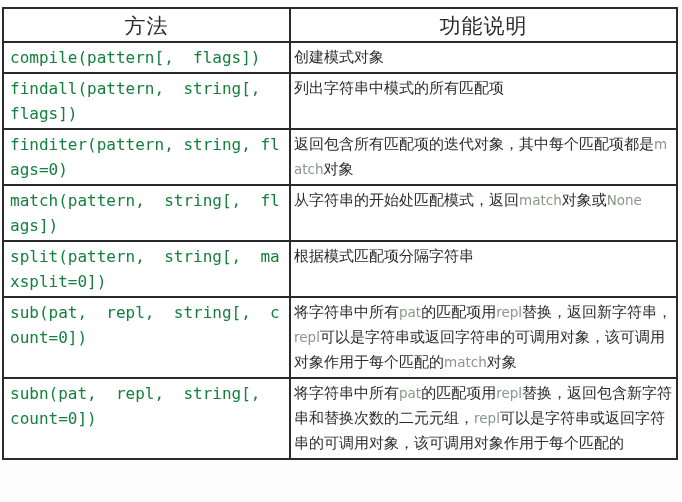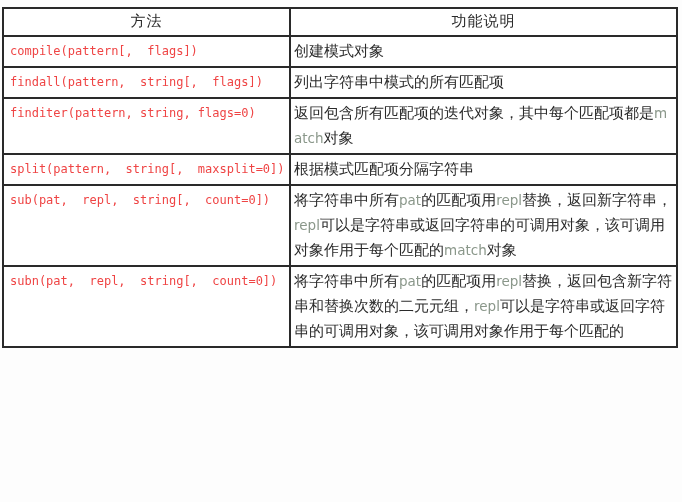--- a/index.html
+++ b/index.html
@@ -22,31 +22,31 @@
   }
   th, td {
     border: 2px solid #2a2a2a;
     vertical-align: top;
     overflow: hidden;
   }
   col.c-method { width: 287px; }
   col.c-desc   { width: 387px; }
   th {
     font-weight: normal;
-    font-size: 15px;
+    font-size: 21px;
     color: #2b2b2b;
     text-align: center;
     height: 22px;
     padding: 3px 2px 1px 2px;
     letter-spacing: 1px;
   }
   td.method-cell {
     font-family: "DejaVu Sans Mono", "Liberation Mono", monospace;
-    font-size: 12px;
-    color: #ef4444;
+    font-size: 16px;
+    color: #15803d;
     line-height: 25px;
     padding: 2px 4px 2px 6px;
     white-space: pre-wrap;
     word-break: break-all;
   }
   td.desc-cell {
     font-size: 15px;
     color: #2b2b2b;
     line-height: 25px;
     padding: 2px 3px 2px 3px;
@@ -81,20 +81,24 @@
         </tr>
         <tr>
           <td class="method-cell">findall(pattern,  string[,  flags])</td>
           <td class="desc-cell"><span class="seg-cn">列出字符串中模式的所有匹配项</span></td>
         </tr>
         <tr>
           <td class="method-cell">finditer(pattern, string, flags=0)</td>
           <td class="desc-cell"><span class="seg-cn">返回包含所有匹配项的迭代对象，其中每个匹配项都是</span><span class="seg-en">match</span><span class="seg-cn">对象</span></td>
         </tr>
         <tr>
+          <td class="method-cell">match(pattern,  string[,  flags])</td>
+          <td class="desc-cell"><span class="seg-cn">从字符串的开始处匹配模式，返回</span><span class="seg-en">match</span><span class="seg-cn">对象或</span><span class="seg-en">None</span></td>
+        </tr>
+        <tr>
           <td class="method-cell">split(pattern,  string[,  maxsplit=0])</td>
           <td class="desc-cell"><span class="seg-cn">根据模式匹配项分隔字符串</span></td>
         </tr>
         <tr>
           <td class="method-cell">sub(pat,  repl,  string[,  count=0])</td>
           <td class="desc-cell"><span class="seg-cn">将字符串中所有</span><span class="seg-en">pat</span><span class="seg-cn">的匹配项用</span><span class="seg-en">repl</span><span class="seg-cn">替换，返回新字符串，</span><span class="seg-en">repl</span><span class="seg-cn">可以是字符串或返回字符串的可调用对象，该可调用对象作用于每个匹配的</span><span class="seg-en">match</span><span class="seg-cn">对象</span></td>
         </tr>
         <tr>
           <td class="method-cell">subn(pat,  repl,  string[,  count=0])</td>
           <td class="desc-cell"><span class="seg-cn">将字符串中所有</span><span class="seg-en">pat</span><span class="seg-cn">的匹配项用</span><span class="seg-en">repl</span><span class="seg-cn">替换，返回包含新字符串和替换次数的二元元组，</span><span class="seg-en">repl</span><span class="seg-cn">可以是字符串或返回字符串的可调用对象，该可调用对象作用于每个匹配的</span></td>

